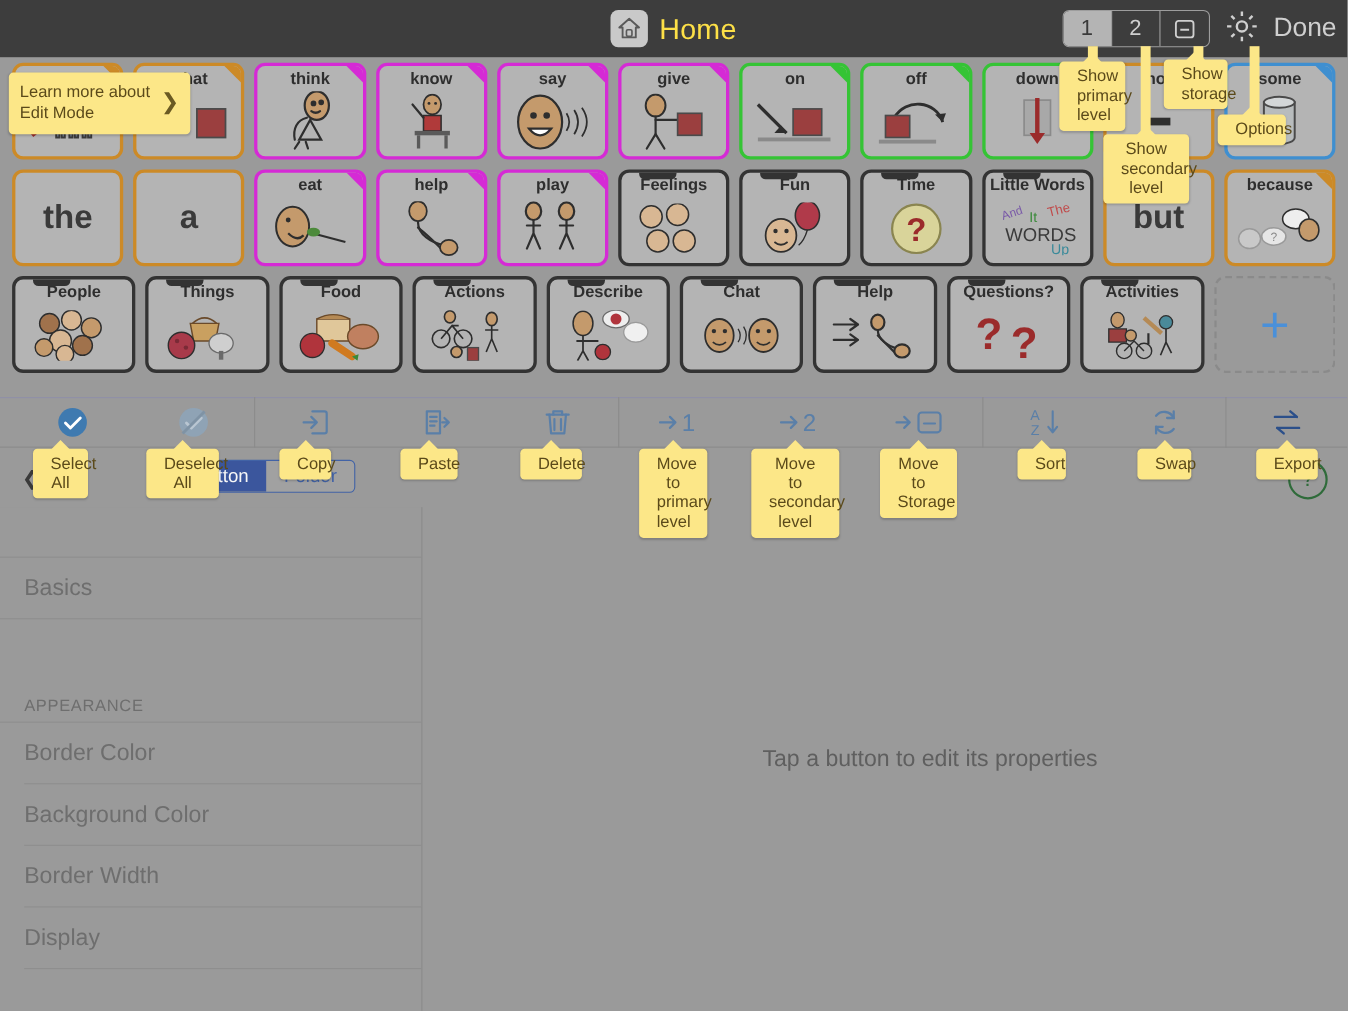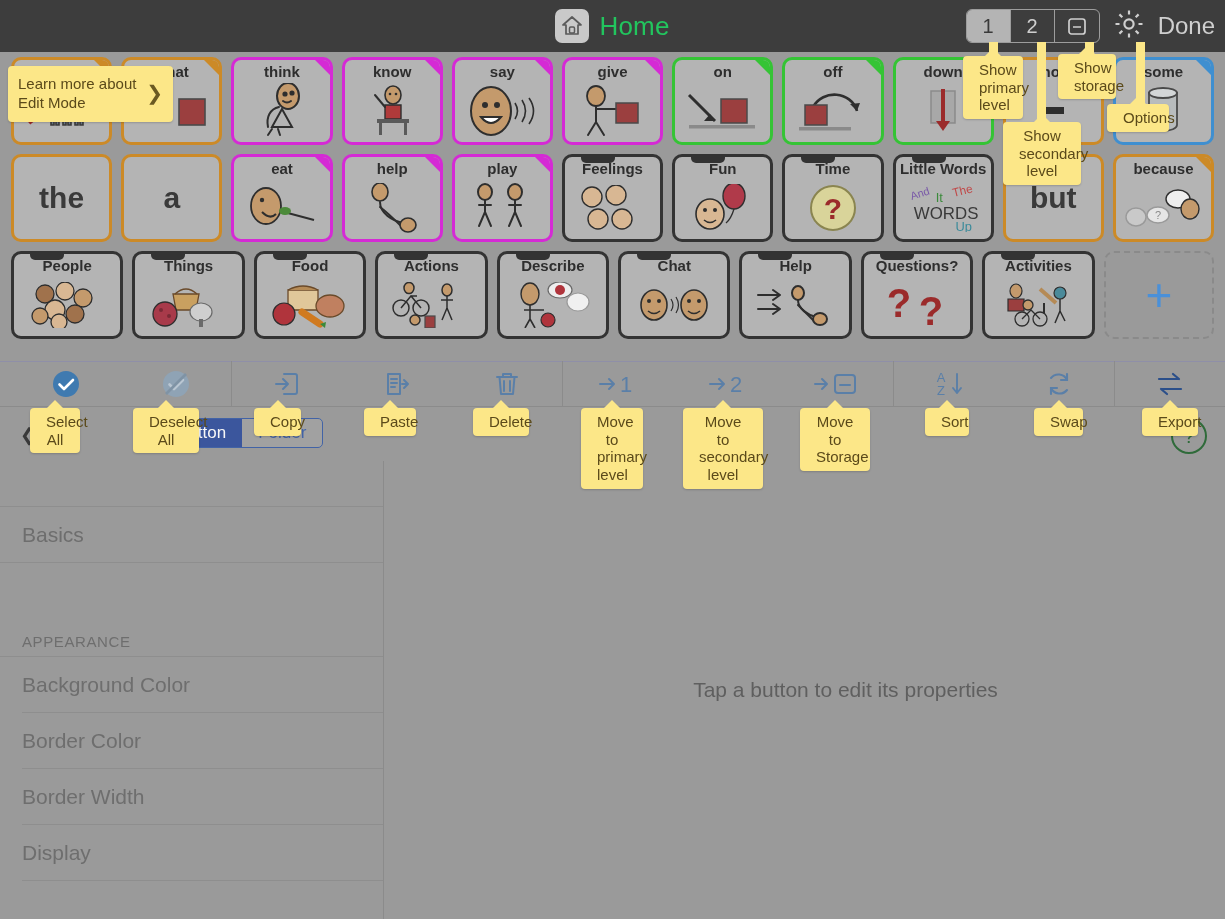--- a/index.html
+++ b/index.html
@@ -17,21 +17,21 @@
     background: #3d3d3d; display: flex; align-items: center; z-index: 40;
   }
   .header-center {
     position: absolute; left: 0; right: 0; top: 0; height: 52px;
     display: flex; align-items: center; justify-content: center; gap: 10px;
   }
   .home-icon-box {
     width: 34px; height: 34px; border-radius: 7px; background: #c9c9c9;
     display: flex; align-items: center; justify-content: center;
   }
-  .home-title { color: #22c55e; font-size: 26px; letter-spacing: .2px; }
+  .home-title { color: #fde047; font-size: 26px; letter-spacing: .2px; }
   .header-right {
     position: absolute; right: 10px; top: 0; height: 52px;
     display: flex; align-items: center; gap: 12px;
   }
   .seg {
     display: flex; border: 1px solid #9d9d9d; border-radius: 6px; overflow: hidden;
     height: 34px;
   }
   .seg-item {
     min-width: 44px; padding: 0 10px; display: flex; align-items: center; justify-content: center;
@@ -729,22 +729,22 @@
   </div>
 
   <div class="help-fab">?</div>
 
   <div class="lower">
     <div class="left-pane">
       <div class="row-blank"></div>
       <div class="row-item">Basics</div>
       <div class="row-gap"></div>
       <div class="section-hdr">APPEARANCE</div>
+      <div class="row-item inset">Border Color</div>
       <div class="row-item inset">Background Color</div>
-      <div class="row-item inset">Border Color</div>
       <div class="row-item inset">Border Width</div>
       <div class="row-item inset">Display</div>
     </div>
 
     <div class="right-pane">
       <div class="right-hint">Tap a button to edit its properties</div>
     </div>
   </div>
 
   <div class="callout learn">

